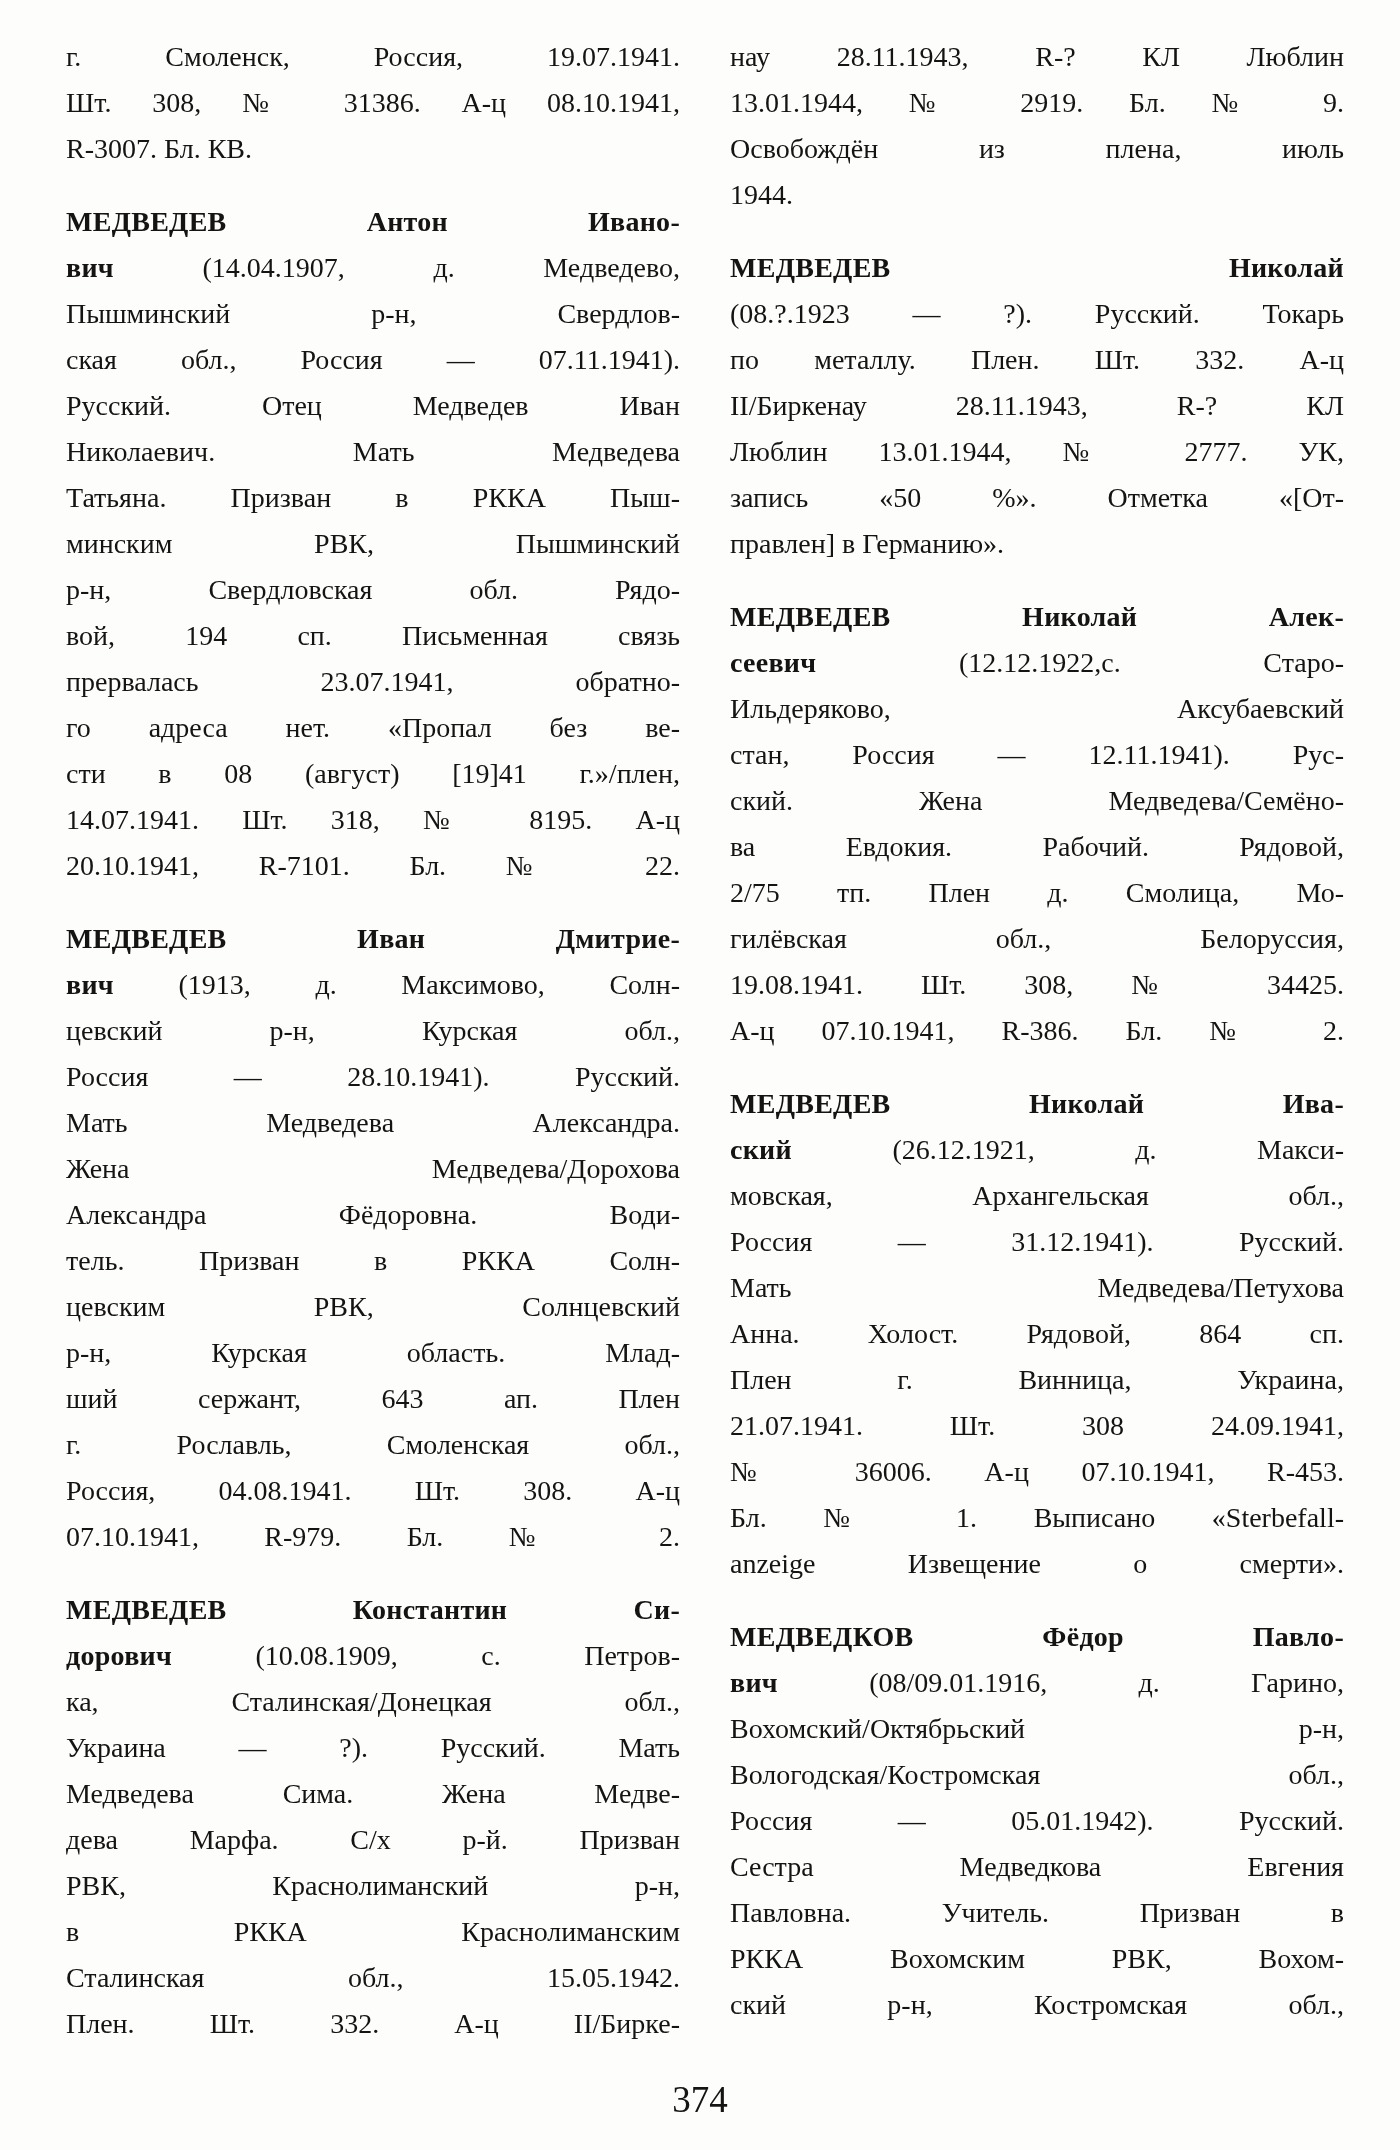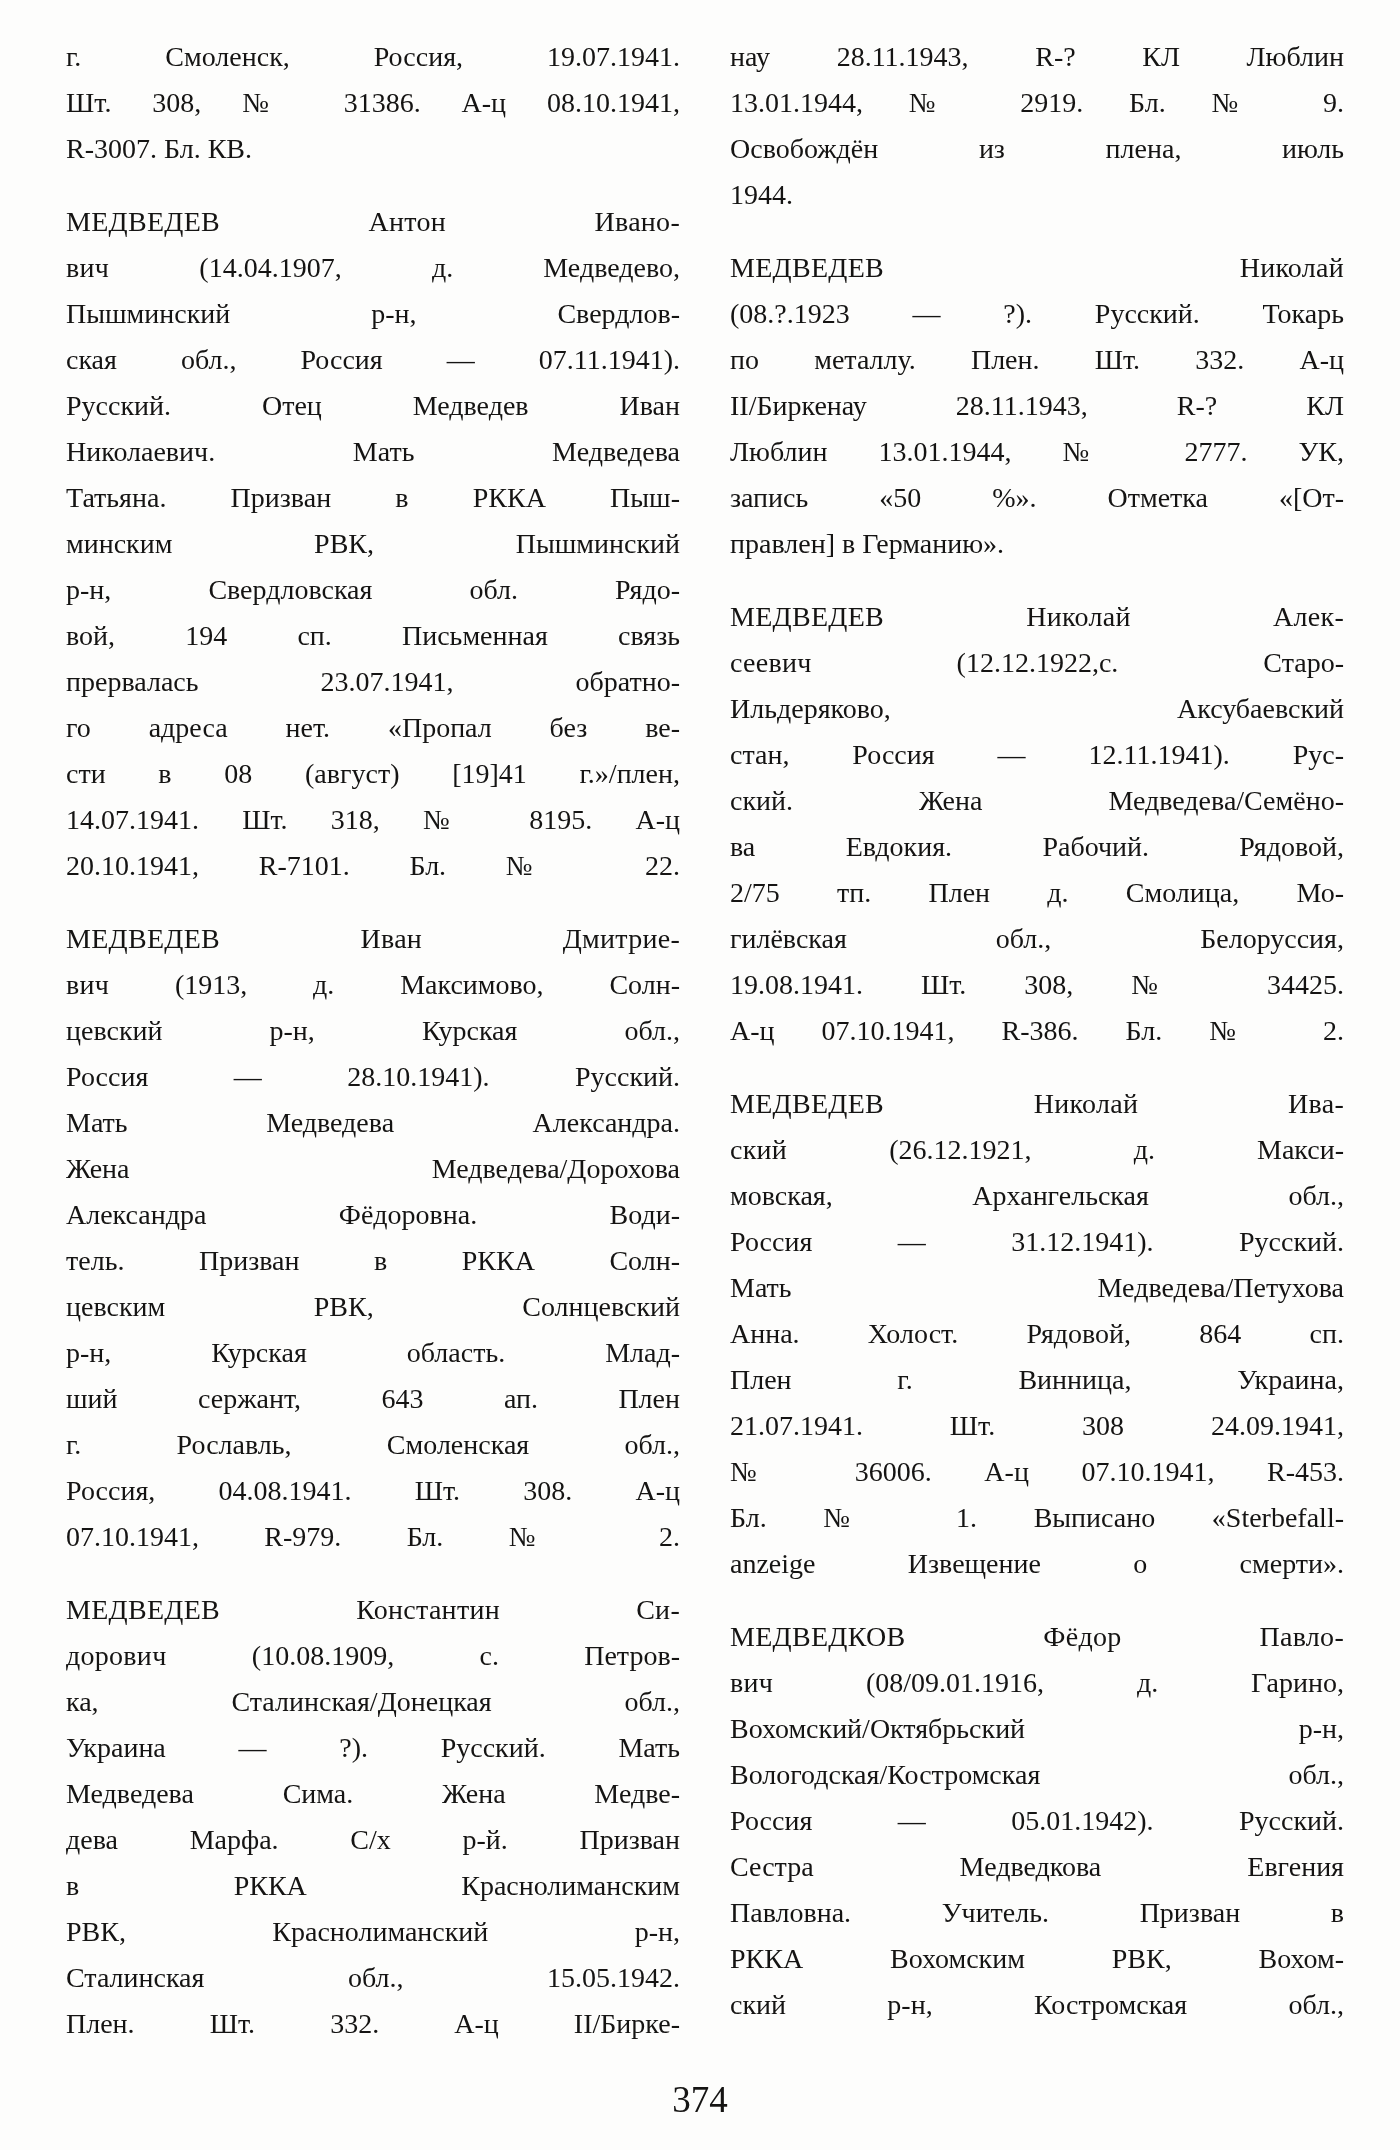--- a/index.html
+++ b/index.html
@@ -18,21 +18,21 @@
   .block + .block{margin-top:27px;}
   .line{
     text-align:left;
     white-space:nowrap;
   }
   .line.just{
     white-space:normal;
     text-align:justify;
     text-align-last:justify;
   }
-  .line b{font-weight:normal;letter-spacing:0.01em;}
+  .line b{font-weight:bold;letter-spacing:0.01em;}
   .line.sp{letter-spacing:0.34em;}
   .page-number{
     position:absolute;top:2078px;left:0;width:1400px;
     text-align:center;font-size:37px;line-height:44px;
   }
 </style>
 </head>
 <body>
 
 <div class="page">
@@ -75,22 +75,22 @@
         <div class="line just"><span>Россия, 04.08.1941. Шт. 308. А-ц</span></div>
         <div class="line just"><span>07.10.1941, R-979. Бл. № 2.</span></div>
       </div>
       <div class="block">
         <div class="line just"><b>МЕДВЕДЕВ Константин Си-</b></div>
         <div class="line just"><b>дорович</b><span> (10.08.1909, с. Петров-</span></div>
         <div class="line just"><span>ка, Сталинская/Донецкая обл.,</span></div>
         <div class="line just"><span>Украина — ?). Русский. Мать</span></div>
         <div class="line just"><span>Медведева Сима. Жена Медве-</span></div>
         <div class="line just"><span>дева Марфа. С/х р-й. Призван</span></div>
+        <div class="line just"><span>РВК, Краснолиманский р-н,</span></div>
         <div class="line just"><span>в РККА Краснолиманским</span></div>
-        <div class="line just"><span>РВК, Краснолиманский р-н,</span></div>
         <div class="line just"><span>Сталинская обл., 15.05.1942.</span></div>
         <div class="line just"><span>Плен. Шт. 332. А-ц II/Бирке-</span></div>
       </div>
     </div>
   <div class="col col-right">
       <div class="block">
         <div class="line just"><span>нау 28.11.1943, R-? КЛ Люблин</span></div>
         <div class="line just"><span>13.01.1944, № 2919. Бл. № 9.</span></div>
         <div class="line just"><span>Освобождён из плена, июль</span></div>
         <div class="line"><span>1944.</span></div>

